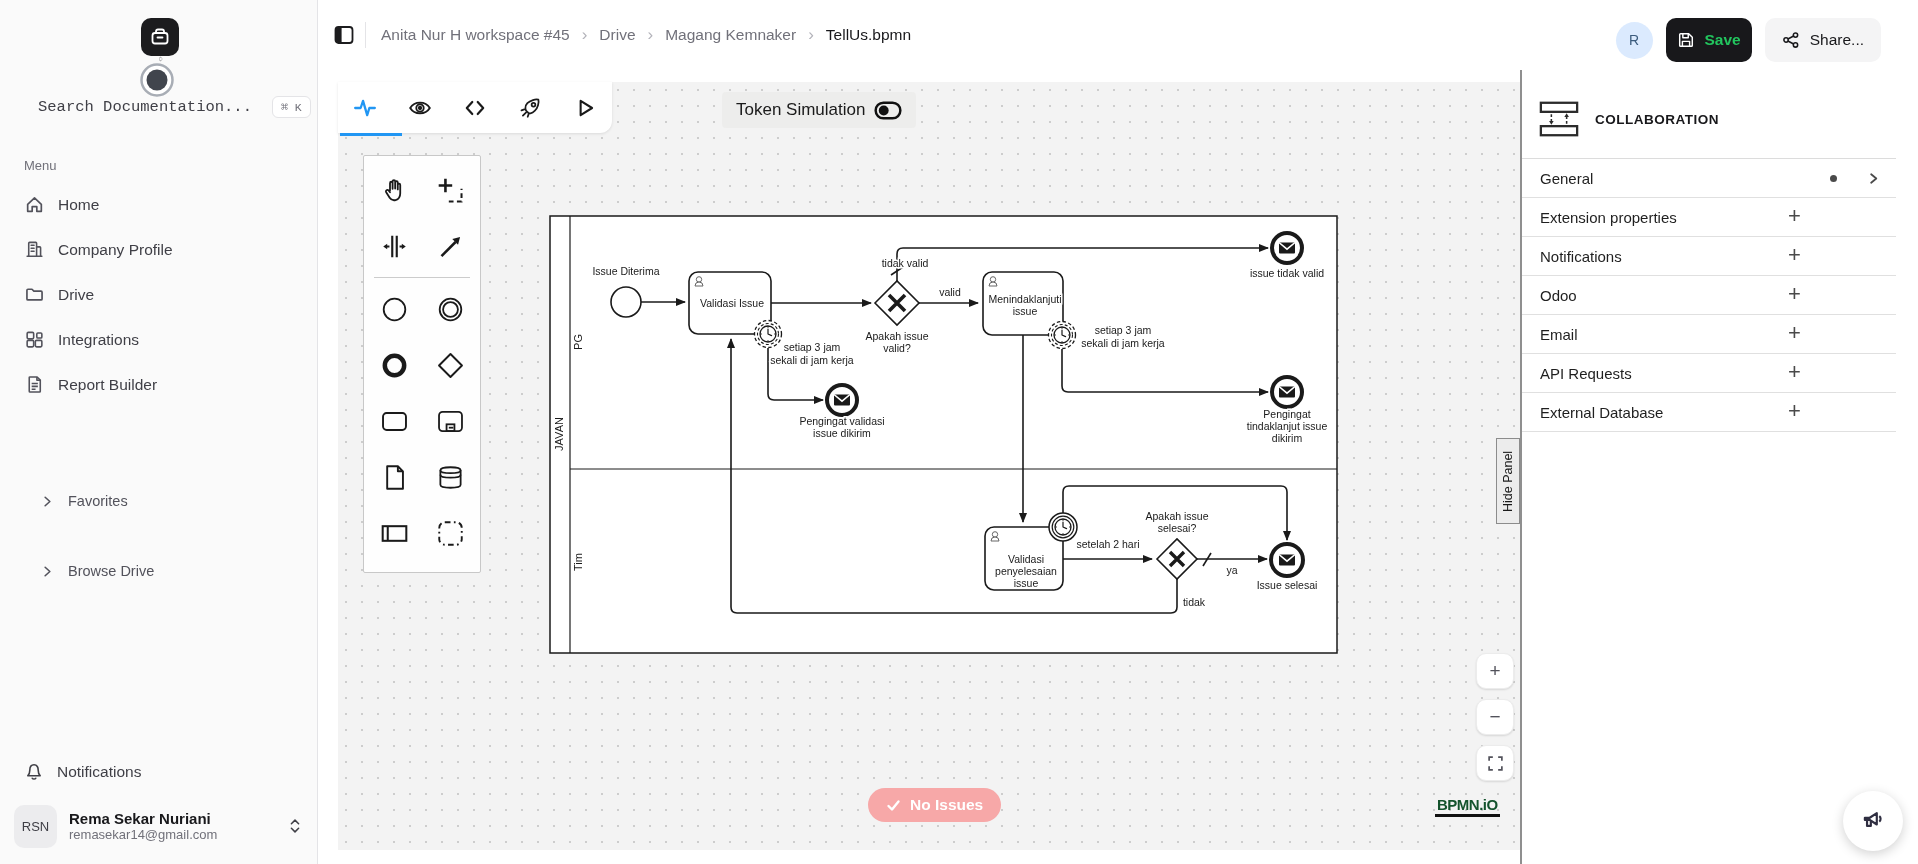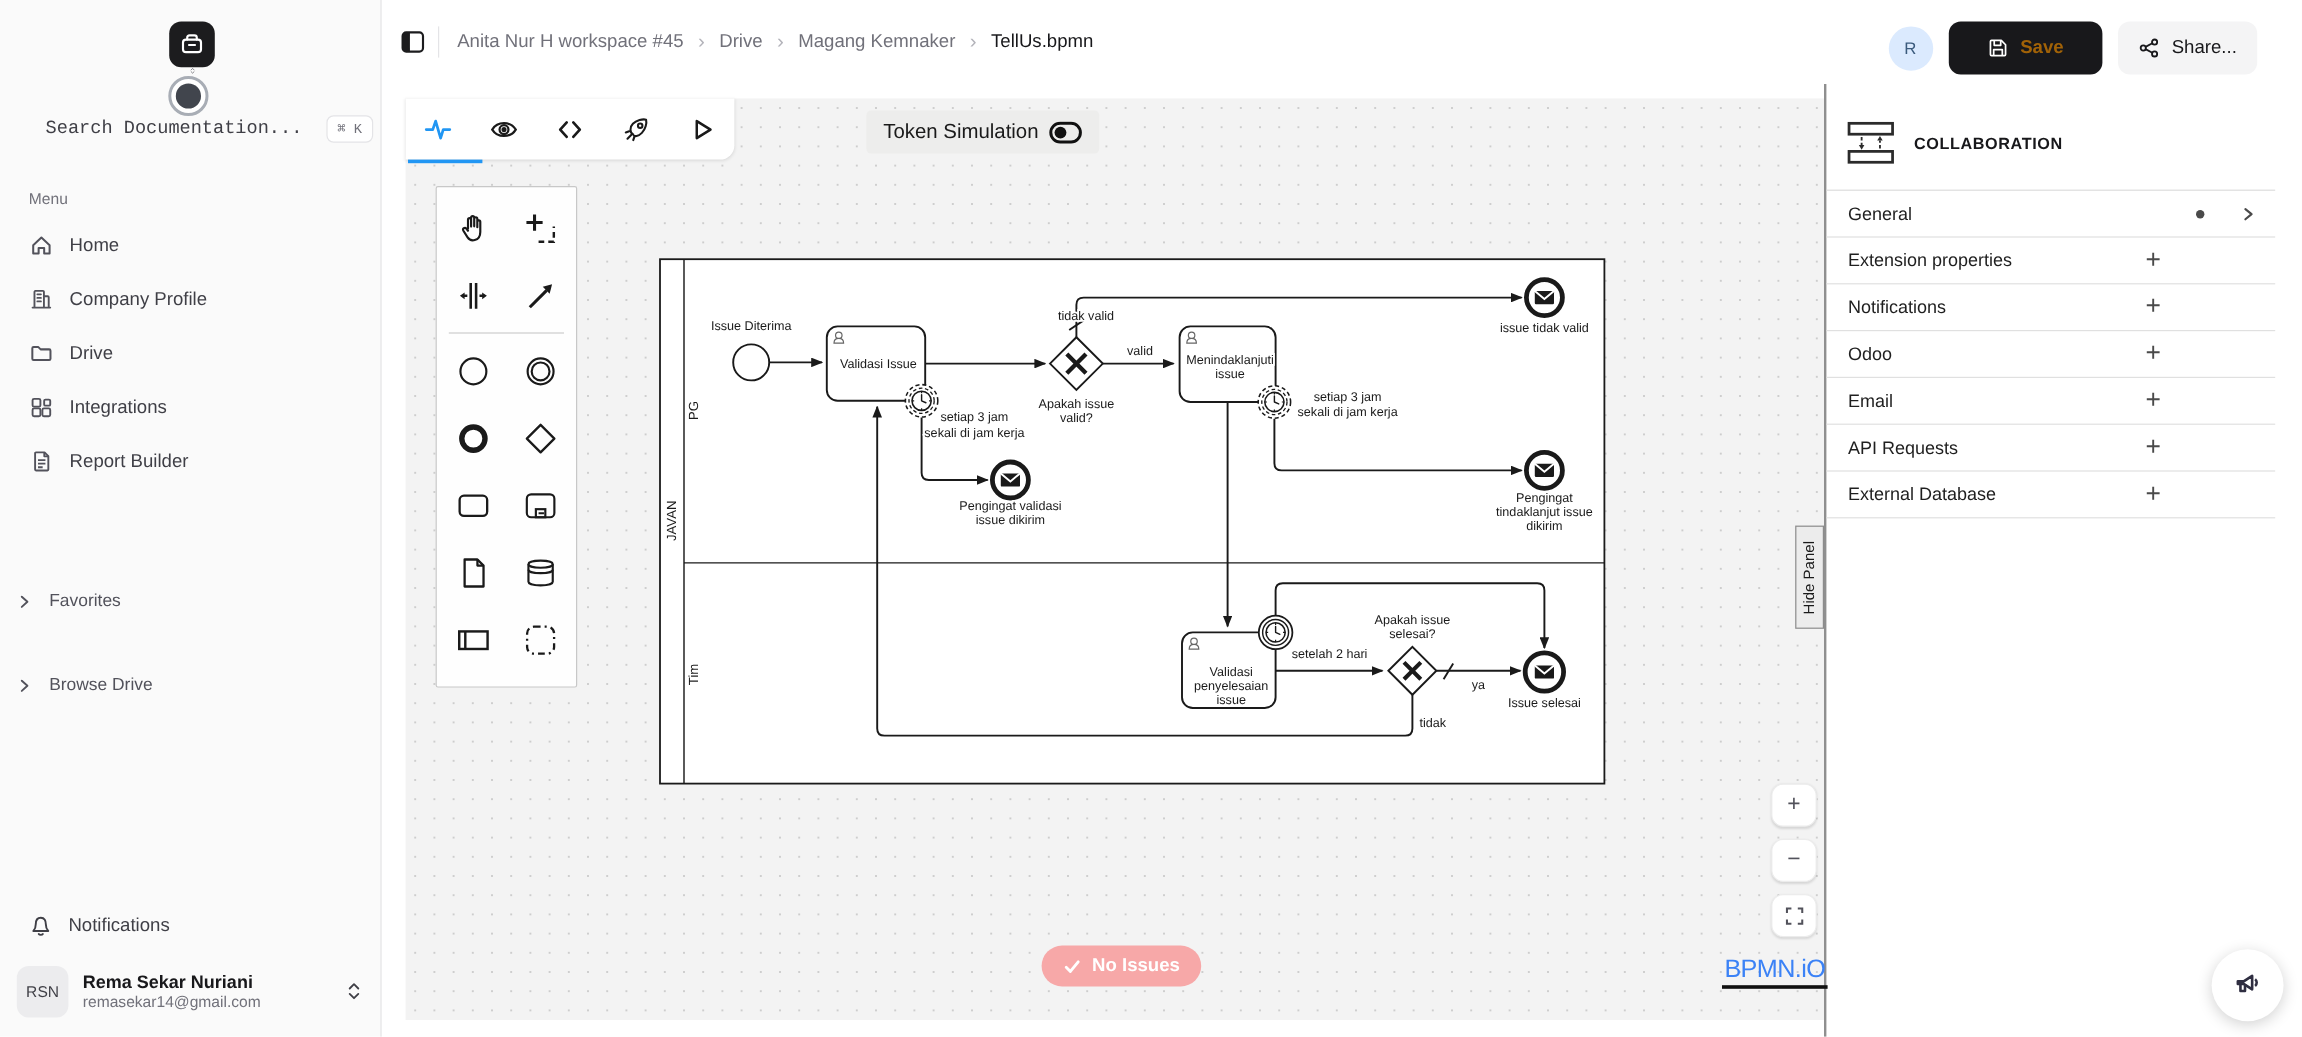--- a/index.html
+++ b/index.html
@@ -20,21 +20,21 @@
   .rec-dot { position:absolute; left:139px; top:62px; width:36px; height:36px; z-index:5; }
   .search-row { position:absolute; left:18px; top:90px; width:282px; height:34px;
     display:flex; align-items:center; gap:20px;font-family:Liberation Mono, monospace; }
   .search-label { flex:1; font-size:15.5px; font-weight:500; color:#3f3f46; white-space:nowrap; }
   .kbd { border:1px solid #e4e4e7; background:#fff; border-radius:6px; padding:3px 8px;
     font-size:11.5px; color:#71717a; white-space:nowrap; }
   .menu-label { position:absolute; left:24px; top:158px; font-size:13px; color:#71717a; }
   .menu { position:absolute; left:18px; top:182px; width:282px; }
   .menu-item { height:45px; display:flex; align-items:center; gap:13px;
     font-size:15.5px; color:#3f3f46; padding-left:6px; border-radius:8px; cursor:pointer; }
-  .tree-item { position:absolute; left:13px; display:flex; align-items:center; gap:13px;
+  .tree-item { position:absolute; left:40px; display:flex; align-items:center; gap:13px;
     font-size:14.5px; color:#52525b; height:28px; cursor:pointer; }
   .notif-row { position:absolute; left:24px; top:757px; display:flex; align-items:center;
     gap:13px; font-size:15.5px; color:#3f3f46; height:30px; cursor:pointer; }
   .user-row { position:absolute; left:14px; top:800px; width:290px; height:52px;
     display:flex; align-items:center; gap:12px; }
   .avatar-rsn { width:43px; height:43px; border-radius:10px; background:#ececee;
     display:flex; align-items:center; justify-content:center; font-size:13px;
     color:#3f3f46; flex:none; }
   .user-meta { flex:1; min-width:0; }
   .user-name { font-size:15px; font-weight:700; color:#18181b; white-space:nowrap; }
@@ -45,21 +45,21 @@
   .panel-toggle { position:absolute; left:14px; top:24px; cursor:pointer; }
   .tb-divider { position:absolute; left:46px; top:22px; width:1px; height:26px; background:#e4e4e7; }
   .breadcrumb { position:absolute; left:62px; top:0; height:70px; display:flex;
     align-items:center; gap:12px; }
   .crumb { font-size:15.5px; color:#71717a; cursor:pointer; white-space:nowrap; }
   .crumb.active { color:#18181b; font-weight:500; cursor:default; }
   .crumb-sep { font-size:17px; color:#b3b3ba; }
   .tb-right { position:absolute; right:37px; top:18px; display:flex; gap:13px; align-items:center; }
   .avatar-r { width:37px; height:37px; border-radius:50%; background:#dbeafe; color:#3b5b7d;
     display:flex; align-items:center; justify-content:center; font-size:14px; cursor:pointer; }
-  .btn-save { height:44px; padding:0 32px; border-radius:10px; background:#18181b; color:#a16207;
+  .btn-save { height:44px; padding:0 11px; border-radius:10px; background:#18181b; color:#22c55e;
     border:none; display:flex; align-items:center; gap:10px; font-size:15.5px; font-weight:600;
     font-family:inherit; cursor:pointer; }
   .btn-share { height:44px; padding:0 17px; border-radius:10px; background:#f4f4f5; color:#18181b;
     border:none; display:flex; align-items:center; gap:10px; font-size:15.5px; font-weight:500;
     font-family:inherit; cursor:pointer; }
 
   
   .canvas { position:absolute; left:322px; top:70px; width:1198px; height:780px; background:#fff; }
   .grid { position:absolute; left:16px; top:12px; width:1182px; height:768px; background-color:#f3f3f3;
     background-image:radial-gradient(circle, #cdcdcd 1.1px, transparent 1.1px);
@@ -89,22 +89,22 @@
     font-family:"Liberation Sans", sans-serif; }
   .hide-panel { position:absolute; left:1174px; top:368px; width:24px; height:86px;
     background:#ececec; border:1px solid #8c8c8c; display:flex; align-items:center;
     justify-content:center; writing-mode:vertical-rl; transform:rotate(180deg);
     font-size:12.5px; color:#1a1a1a; z-index:4; cursor:pointer; }
   .zoom-btns { position:absolute; left:1154px; top:583px; display:flex; flex-direction:column;
     gap:10px; z-index:4; }
   .zoom-btn { width:38px; height:36px; background:#fff; border:1px solid #ececec;
     border-radius:10px; box-shadow:0 1px 2px rgba(0,0,0,.12); display:flex; align-items:center;
     justify-content:center; font-size:19px; color:#52525b; cursor:pointer; font-family:inherit; }
-  .bpmn-logo { position:absolute; left:1113px; top:726px; font-size:21px; font-weight:400;
-    color:#3b82f6; letter-spacing:-0.5px; border-bottom:3.5px solid #111; padding:0 2px 1px 2px;
+  .bpmn-logo { position:absolute; left:1113px; top:726px; font-size:15px; font-weight:700;
+    color:#14532d; letter-spacing:-0.5px; border-bottom:3.5px solid #111; padding:0 2px 1px 2px;
     z-index:3; }
   .no-issues { position:absolute; left:546px; top:718px; height:34px; padding:0 18px;
     border-radius:17px; background:#f7a8a8; display:flex; align-items:center; gap:9px;
     color:#fff; font-size:15.5px; font-weight:700; z-index:3; border:none;
     font-family:inherit; cursor:pointer; }
 
   
   .props { position:absolute; left:1520px; top:70px; width:398px; height:794px; background:#fff;
     border-left:2px solid #8f8f8f;text-decoration:underline; }
   .props-header { position:absolute; left:16px; top:28px; display:flex; align-items:center;

